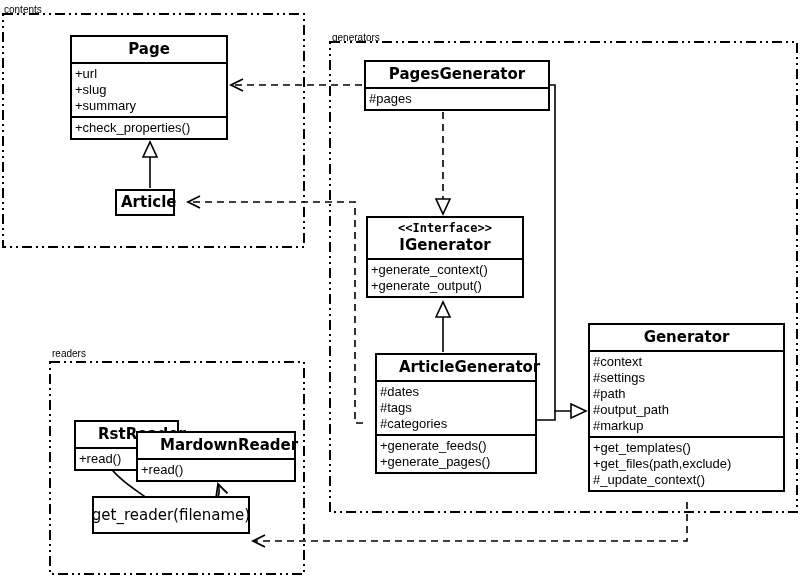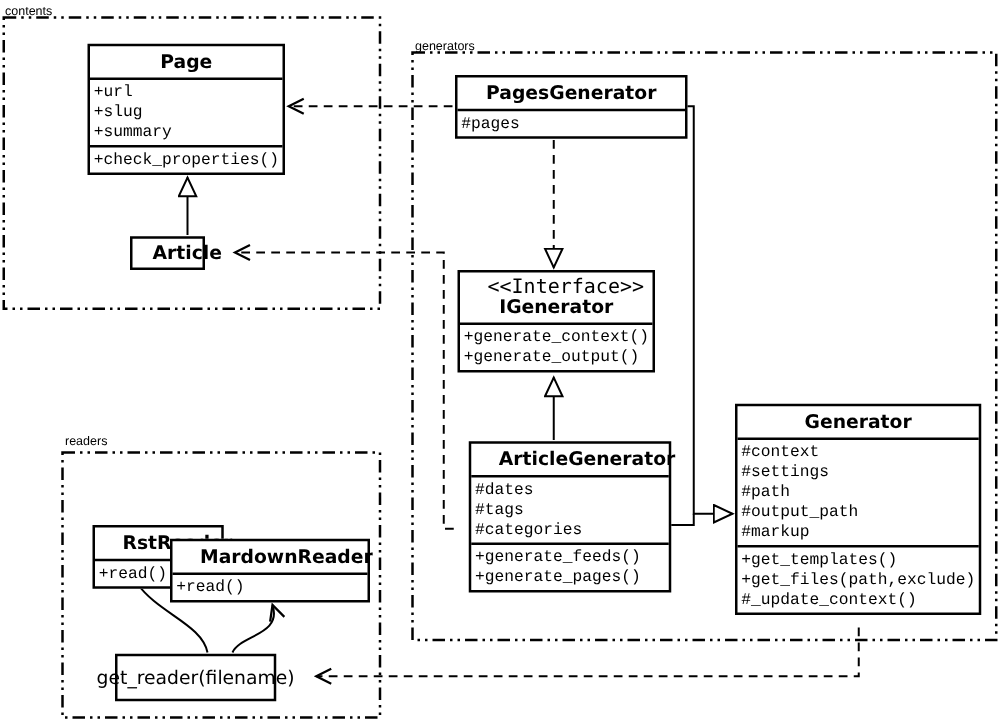--- a/index.html
+++ b/index.html
@@ -14,26 +14,26 @@
     font-family:Liberation Sans, sans-serif;
   }
   .uml {
     position:absolute; z-index:2; background:#fff; border:2px solid #000;
   }
   .uml-title {
     font-weight:bold; font-size:15px; line-height:19px; text-align:center;
     padding:3px 22px;
   }
   .stereotype {
-    font-family:"DejaVu Sans Mono", monospace; font-weight:normal;
-    font-size:16px; line-height:15px; text-align:left;
+    font-family:"DejaVu Sans Mono", monospace; font-weight:bold;
+    font-size:12px; line-height:15px; text-align:center;
   }
   .sec {
     border-top:2px solid #000; padding:2px 3px;
-    font-family:Liberation Mono, monospace; font-size:13px; line-height:16px;
+    font-family:Liberation Sans, sans-serif; font-size:13px; line-height:16px;
   }
   .member { white-space:pre; }
   .plainbox {
     display:flex; align-items:center; justify-content:center;
     font-size:15px;
   }
 </style>
 </head>
 <body>
 
@@ -81,21 +81,21 @@
   <div class="sec">
       <div class="member">+url</div>
       <div class="member">+slug</div>
       <div class="member">+summary</div>
     </div>
   <div class="sec">
       <div class="member">+check_properties()</div>
     </div>
 </div>
 
-<div class="uml" style="left:104px; top:189px; width:60px;padding-left:12px;">
+<div class="uml" style="left:115px; top:189px; width:60px;">
   <div class="uml-title" style="padding:2px 4px;">Article</div>
 </div>
 
 <div class="uml" style="left:364px; top:60px; width:186px;">
   <div class="uml-title">PagesGenerator</div>
   <div class="sec">
       <div class="member">#pages</div>
     </div>
 </div>
 
@@ -146,15 +146,15 @@
     </div>
 </div>
 
 <div class="uml" style="left:136px; top:431px; width:160px;">
   <div class="uml-title">MardownReader</div>
   <div class="sec">
       <div class="member">+read()</div>
     </div>
 </div>
 
-<div class="uml plainbox" style="left:92px; top:523px; width:129px; height:38px;">
+<div class="uml plainbox" style="left:92px; top:496px; width:158px; height:38px;">
   <span>get_reader(filename)</span>
 </div>
 
 </body></html>

